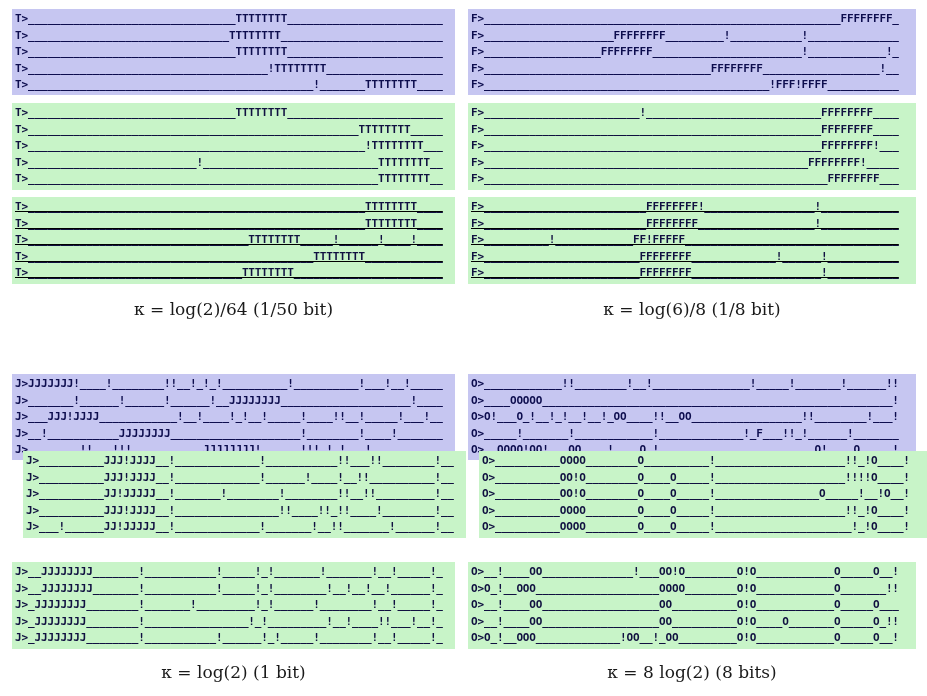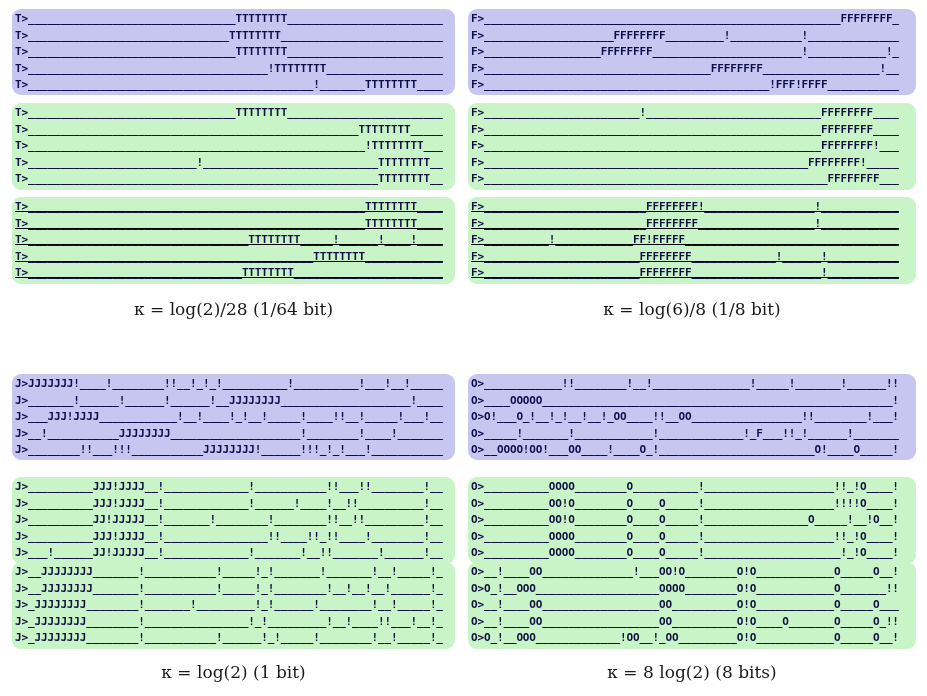--- a/index.html
+++ b/index.html
@@ -3,42 +3,42 @@
 <meta charset="utf-8">
 <style>
   html,body { margin:0; padding:0; background:#ffffff; }
   .fig {
     position:relative; width:927px; height:696px;
     background:#ffffff; overflow:hidden;
     font-family:"DejaVu Sans", sans-serif;
   }
   .block {
     position:absolute; overflow:hidden;
-    padding:2px 2px 0 3px; box-sizing:border-box;border-radius:9px;
+    padding:2px 2px 0 3px; box-sizing:border-box;
   }
   .block.purple { background:#c6c6f1; }
   .block.green  { background:#c8f4c8; }
   .line {
     font-family:"DejaVu Sans Mono", monospace;
     font-weight:bold; font-size:11px; line-height:16.6px;
     letter-spacing:-0.14px; white-space:pre; color:#0d0d4e;
   }
   .green .line { color:#101040; }
   .caption {
     position:absolute; height:28px; text-align:center;
     font-family:"DejaVu Serif", serif; font-size:17px; color:#1a1a1a;
   }
   
   .col-l { left:12px;  width:443px; }
   .col-r { left:468px; width:448px; }
   .row-a { top:9px;   height:86px; }
   .row-b { top:103px; height:87px; }
   .row-c { top:197px; height:87px;text-decoration:underline; }
   .row-d { top:374px; height:86px; }
-  .row-e { top:477px; height:87px; }
+  .row-e { top:451px; height:87px;margin-left:11px; }
   .row-f { top:562px; height:87px; }
   .cap-top { top:299px; }
   .cap-bot { top:662px; }
 </style>
 </head>
 <body>
 
 <div class="fig">
 
   <div class="block purple col-l row-a">
@@ -55,21 +55,21 @@
     <div class="line">T&gt;__________________________!___________________________TTTTTTTT__</div>
     <div class="line">T&gt;______________________________________________________TTTTTTTT__</div>
   </div>
   <div class="block green col-l row-c">
     <div class="line">T&gt;____________________________________________________TTTTTTTT____</div>
     <div class="line">T&gt;____________________________________________________TTTTTTTT____</div>
     <div class="line">T&gt;__________________________________TTTTTTTT_____!______!____!____</div>
     <div class="line">T&gt;____________________________________________TTTTTTTT____________</div>
     <div class="line">T&gt;_________________________________TTTTTTTT_______________________</div>
   </div>
-  <div class="caption col-l cap-top">κ = log(2)/28 (1/64 bit)</div>
+  <div class="caption col-l cap-top">κ = log(2)/64 (1/50 bit)</div>
 
   <div class="block purple col-r row-a">
     <div class="line">F&gt;_______________________________________________________FFFFFFFF_</div>
     <div class="line">F&gt;____________________FFFFFFFF_________!___________!______________</div>
     <div class="line">F&gt;__________________FFFFFFFF_______________________!____________!_</div>
     <div class="line">F&gt;___________________________________FFFFFFFF__________________!__</div>
     <div class="line">F&gt;____________________________________________!FFF!FFFF___________</div>
   </div>
   <div class="block green col-r row-b">
     <div class="line">F&gt;________________________!___________________________FFFFFFFF____</div>

